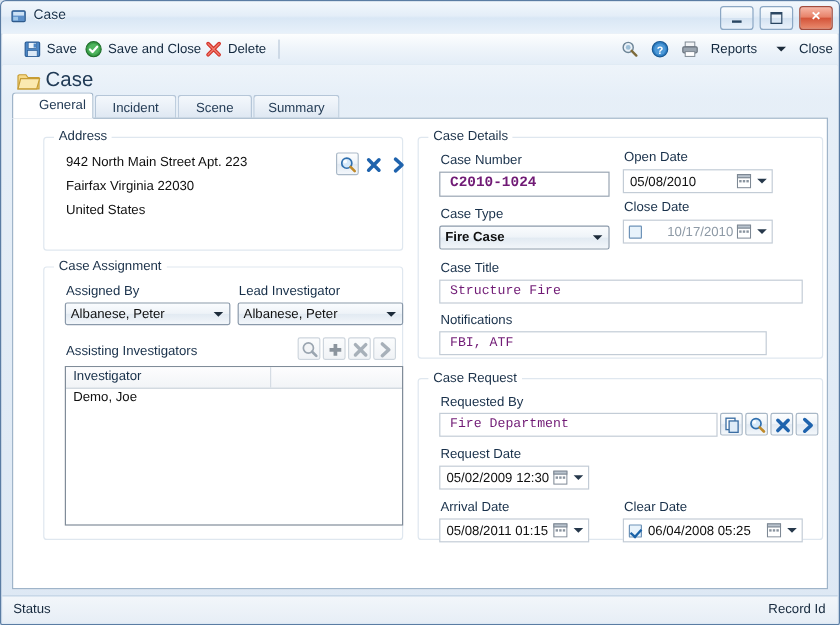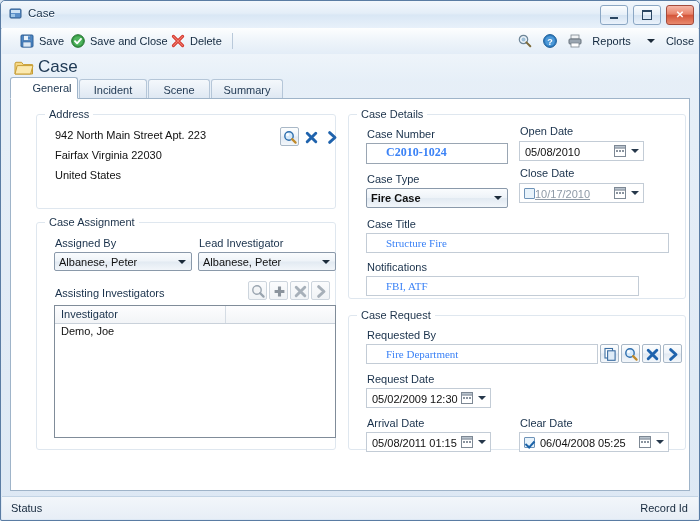--- a/index.html
+++ b/index.html
@@ -115,23 +115,23 @@
     position:absolute;left:8px;top:-7px;background:#ffffff;padding:0 4px;
     font-size:11px;color:#1b3149;white-space:nowrap;
   }
   .lbl{position:absolute;font-size:11px;color:#18304a;white-space:nowrap;}
   .val{position:absolute;font-size:11px;color:#101010;white-space:nowrap;}
 
   
   .tb{
     position:absolute;box-sizing:border-box;
     border:1px solid #c3ccd6;background:#ffffff;
-    font-size:11px;color:#3b82f6;
-    padding:2px 19px;line-height:14px;
-    font-family:Liberation Serif, serif;
+    font-size:11px;color:#701a75;
+    padding:2px 8px;line-height:14px;
+    font-family:Liberation Mono, monospace;
   }
   .tb.strong{border:1px solid #9aa6b3;font-weight:bold;font-size:12px;padding-top:1px;}
   .combo{
     position:absolute;box-sizing:border-box;
     border:1px solid #8a99aa;border-radius:2px;
     background:linear-gradient(to bottom,#fafcfe 0%,#eef3f8 48%,#e2eaf2 52%,#f2f6fa 100%);
     font-size:11px;color:#101010;
     padding:2px 18px 2px 4px;line-height:14px;
   }
   .combo .arw{
@@ -438,21 +438,21 @@
 
       <span class="lbl" style="left:18px;top:58px;">Case Type</span>
       <span class="combo" style="left:17px;top:73px;width:142px;height:20px;font-weight:bold;">
         <span>Fire Case</span>
         <span class="arw"></span>
       </span>
 
       <span class="lbl" style="left:171px;top:52px;">Close Date</span>
       <span class="dtp" style="left:170px;top:68px;width:125px;height:20px;">
         <span class="cbx" style="left:4px;top:4px;"></span>
-        <span class="dtext dim" style="left:15px;text-decoration:underline;">10/17/2010</span>
+        <span class="dtext dim" style="left:36px;">10/17/2010</span>
         <span class="cal">
           <svg width="12" height="12" viewBox="0 0 12 12">
             <rect x="0.5" y="0.5" width="11" height="11" fill="#ffffff" stroke="#7d8894"></rect>
             <rect x="0.5" y="0.5" width="11" height="2.6" fill="#b9c3cd" stroke="#7d8894"></rect>
             <rect x="2" y="5" width="2" height="2" fill="#8a949f"></rect>
             <rect x="5" y="5" width="2" height="2" fill="#8a949f"></rect>
             <rect x="8" y="5" width="2" height="2" fill="#8a949f"></rect>
           </svg>
         </span>
         <span class="darw"></span>

